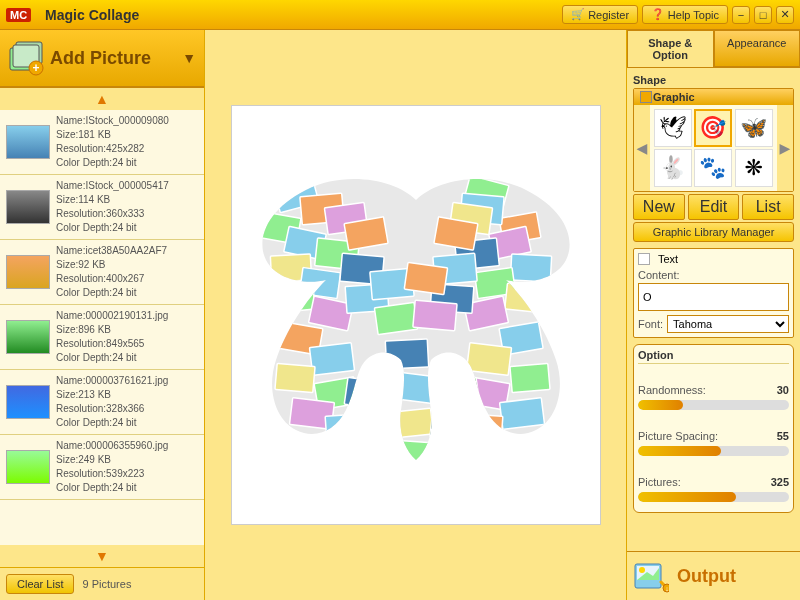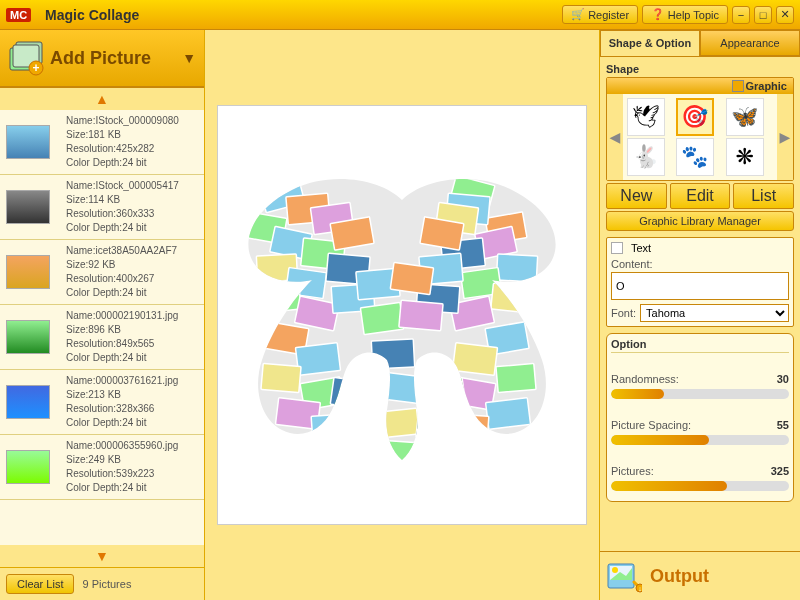--- a/index.html
+++ b/index.html
@@ -113,21 +113,21 @@
     #file-list {
       flex: 1;
       overflow-y: auto;
       background: #fef9e0;
     }
     .file-item {
       display: flex;
       align-items: center;
       padding: 4px 6px;
       border-bottom: 1px solid #e0d080;
-      gap: 16px;
+      gap: 6px;
       cursor: pointer;
     }
     .file-thumb {
       width: 44px;
       height: 34px;
       background: #ccc;
       flex-shrink: 0;
       border: 1px solid #aaa;
       overflow: hidden;
       display: flex;
@@ -182,21 +182,21 @@
       position: relative;
       overflow: hidden;
     }
     #bird-svg {
       width: 340px;
       height: 390px;
     }
 
     
     #right-panel {
-      width: 201px;
+      width: 174px;
       background: #fde68a;
       border-left: 1px solid #e0a800;
       display: flex;
       flex-direction: column;
     }
 
     
     #tabs {
       display: flex;
       border-bottom: 1px solid #c8860a;
@@ -242,21 +242,20 @@
     }
     .graphic-box-header {
       background: linear-gradient(to bottom, #ffd060, #e8a800);
       padding: 2px 6px;
       font-weight: bold;
       font-size: 11px;
       color: #333;
       display: flex;
       align-items: center;
       gap: 1px;
-      justify-content: flex-end;
     }
     .graphic-color-swatch {
       width: 12px;
       height: 12px;
       background: #f0a800;
       border: 1px solid #888;
     }
     .graphic-grid {
       display: flex;
       position: relative;

